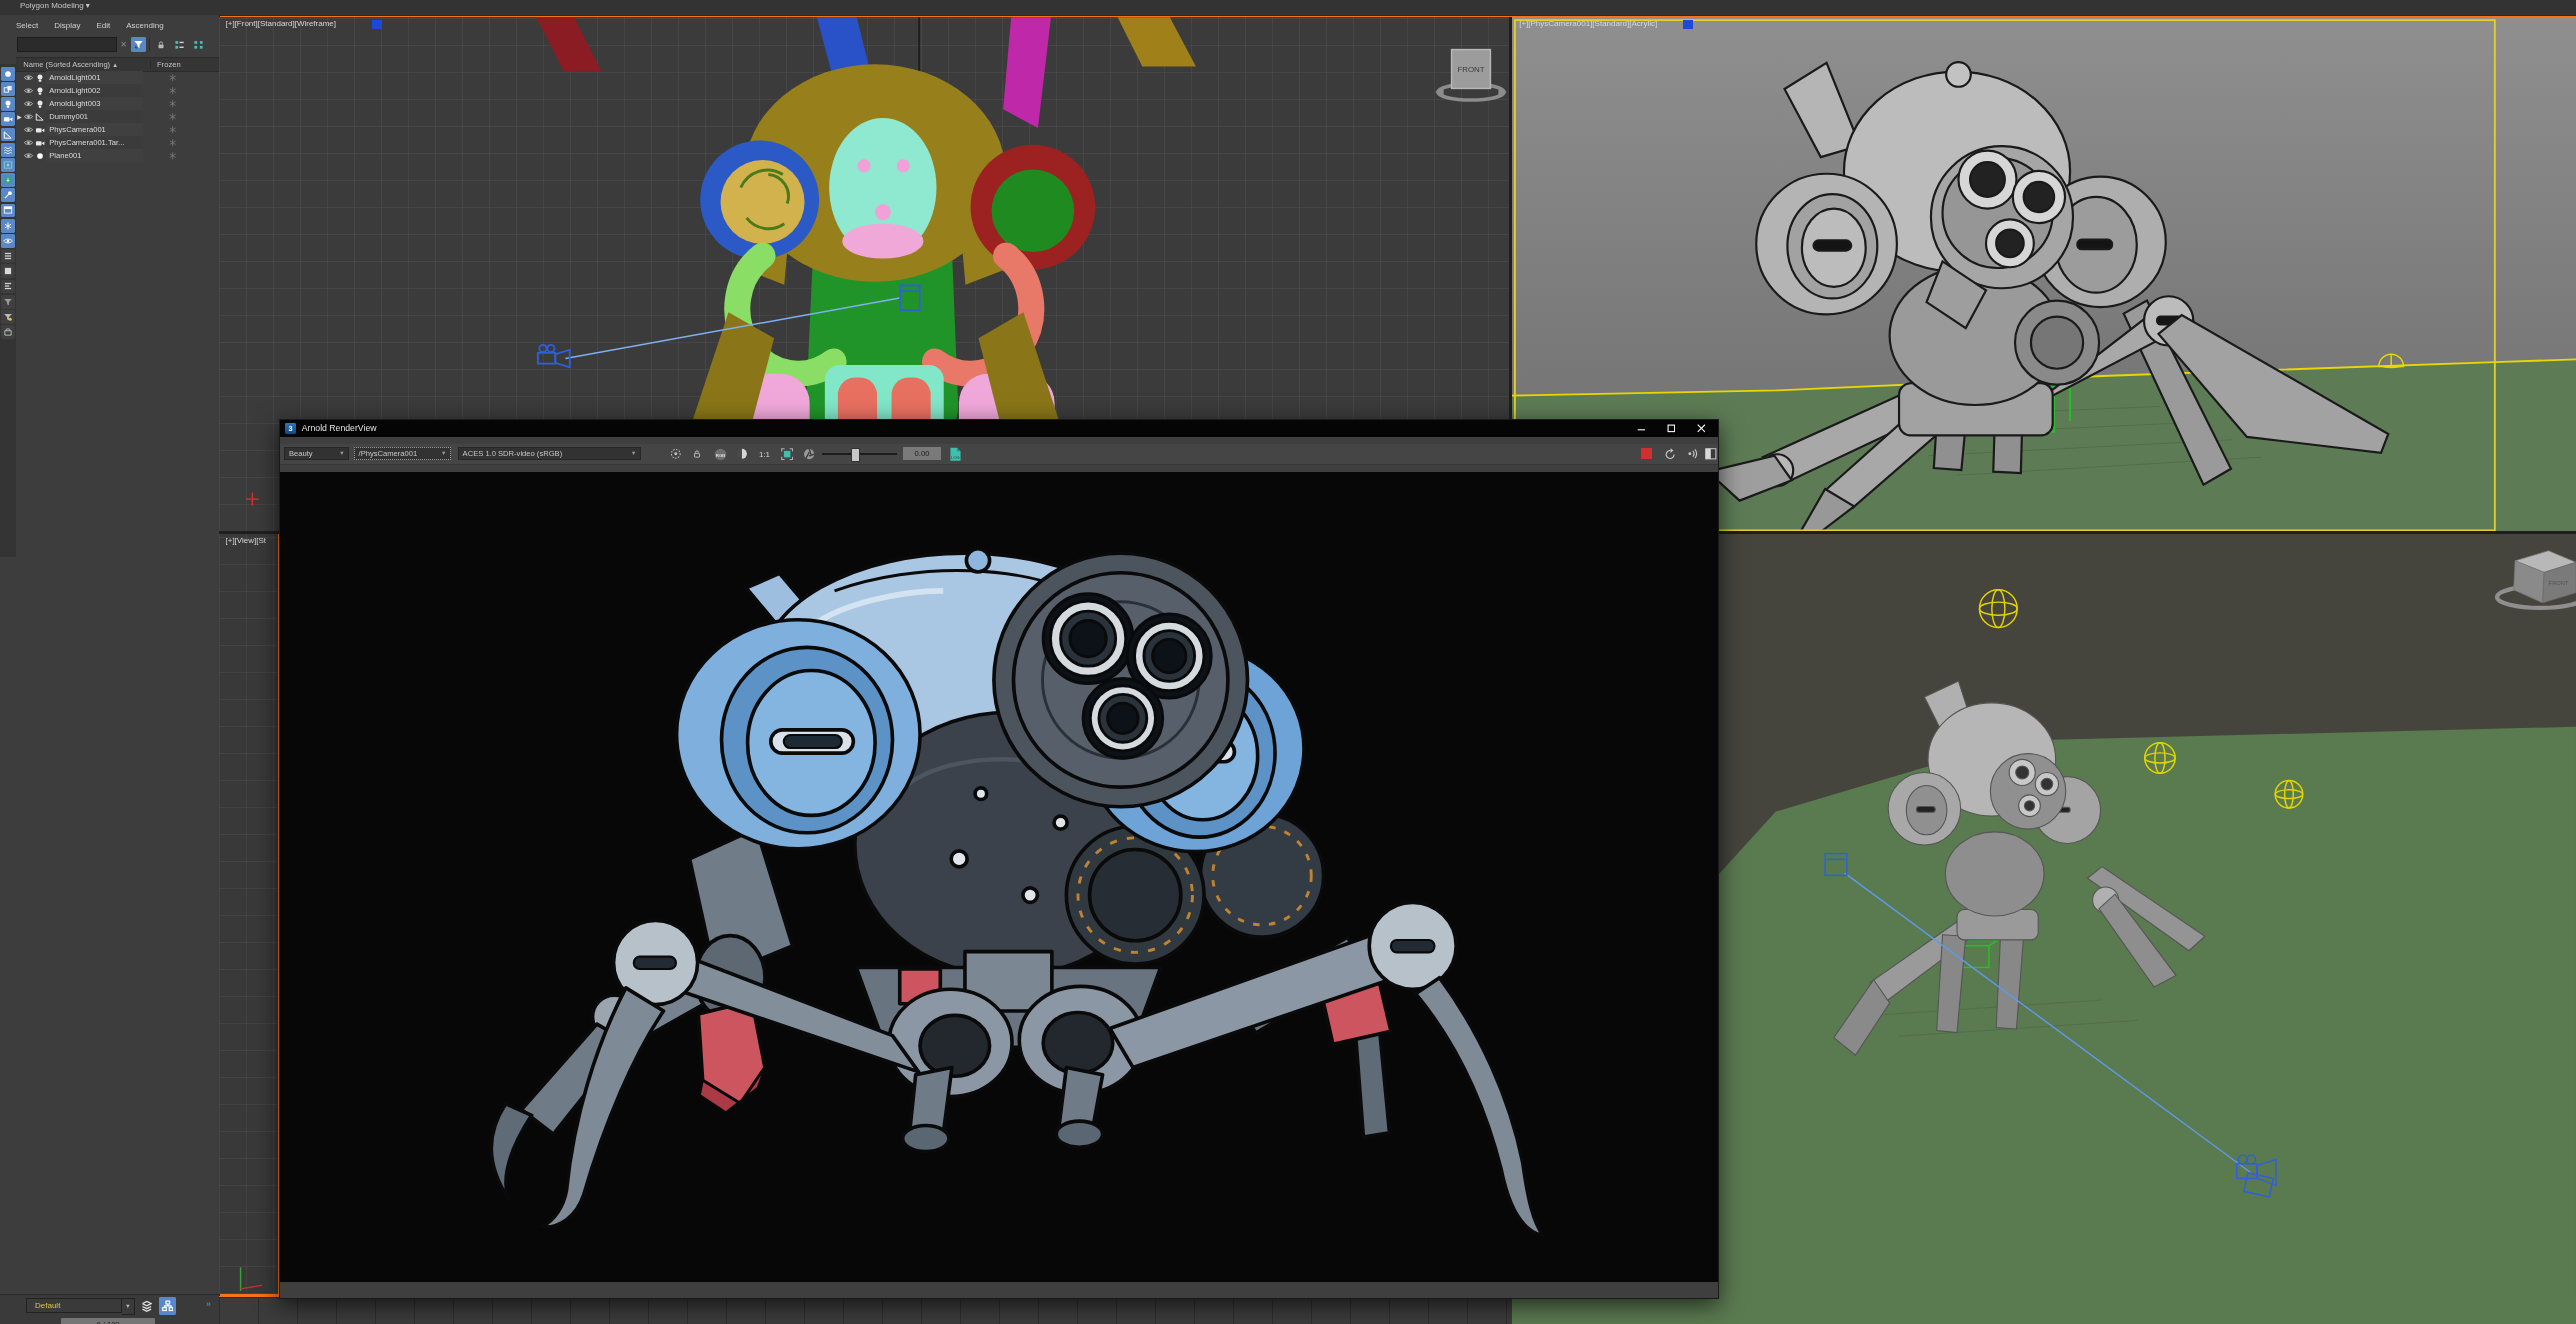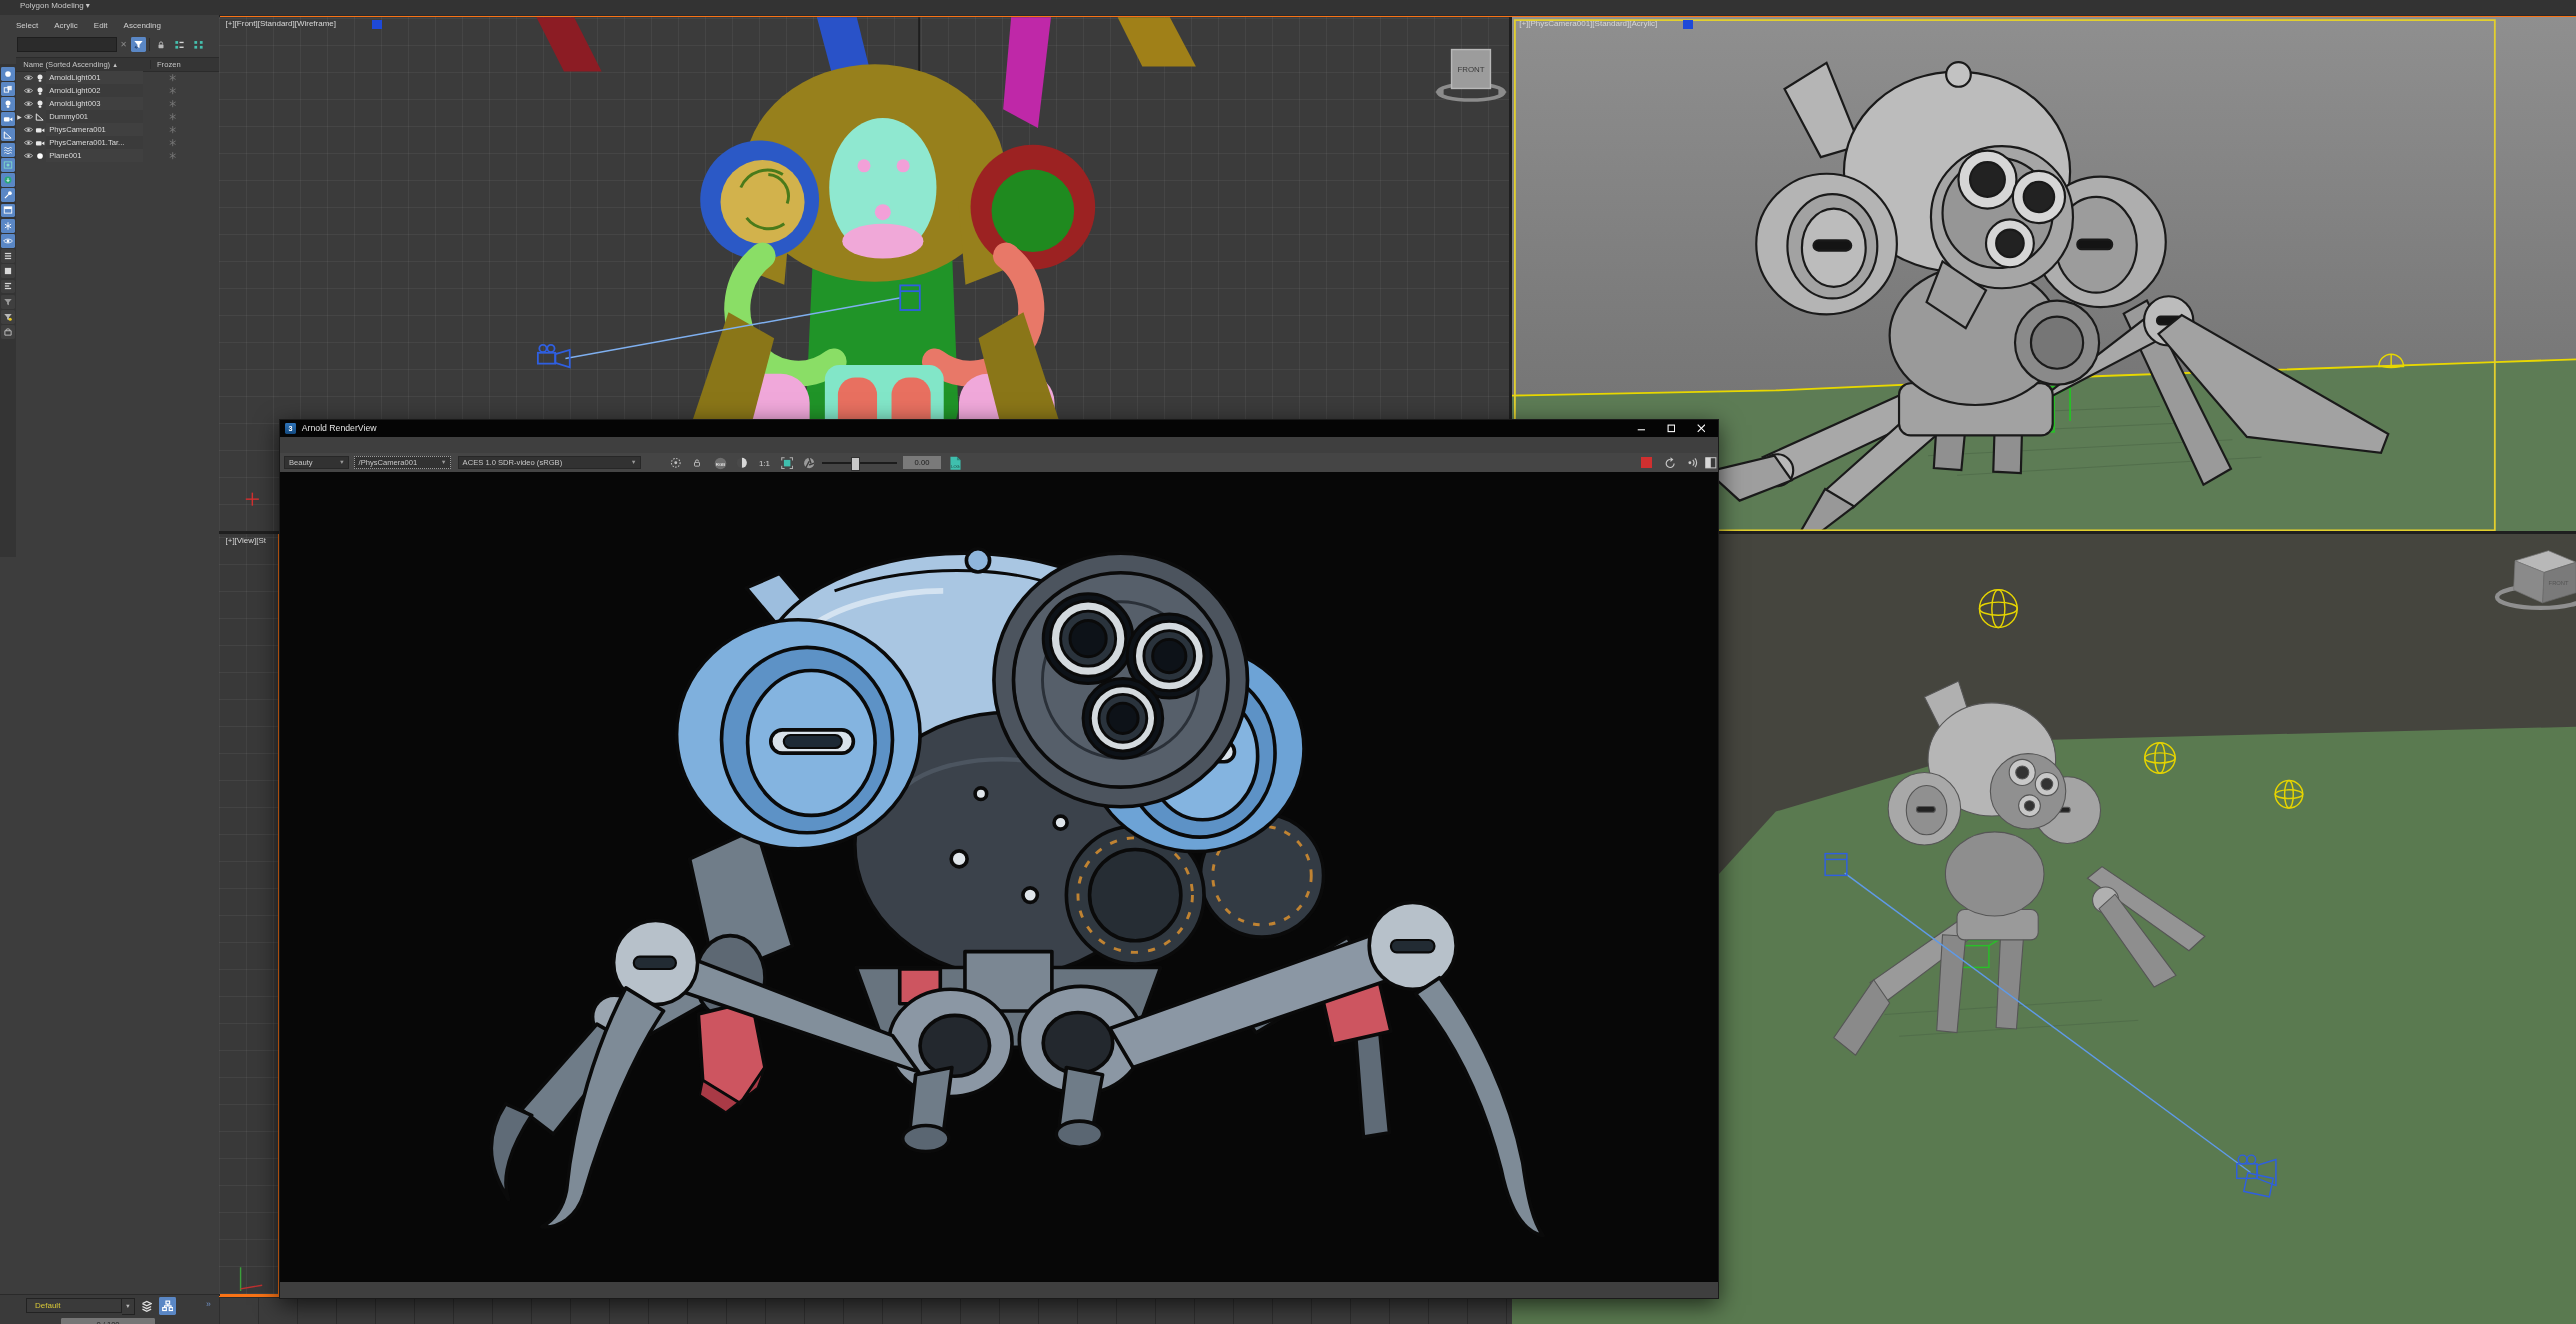--- a/index.html
+++ b/index.html
@@ -46,21 +46,21 @@
   #vp-persp{left:1512px;top:534px;width:1064px;height:790px;background:#45453e;overflow:hidden;}
   svg{display:block;}
   
   #rv{left:279px;top:419px;width:1438px;height:878px;background:#3f3f3f;border:0.7px solid #1a1a1a;box-shadow:0 5.8px 22px rgba(0,0,0,.65);z-index:10;}
   #rv-title{position:absolute;left:0;top:0;width:100%;height:16.7px;background:#050505;display:flex;align-items:center;}
   #rv-title .ticon{width:11px;height:11px;margin-left:5px;background:linear-gradient(#2f74ba,#134a80);border-radius:1.4px;color:#fff;font-size:7.2px;font-weight:bold;display:flex;align-items:center;justify-content:center;}
   #rv-title .ttext{margin-left:5.8px;color:#e4e4e4;font-size:8.7px;}
   .wbtn{position:absolute;top:1.4px;width:22px;height:13.8px;display:flex;align-items:center;justify-content:center;color:#fff;}
   #rv-menu{position:absolute;left:0;top:16.7px;width:100%;height:16px;background:#474747;border-bottom:0.7px solid #3a3a3a;display:flex;align-items:center;gap:17.4px;padding-left:8.7px;box-sizing:border-box;}
   #rv-menu span{color:#d8d8d8;}
-  #rv-toolbar{position:absolute;left:0;top:33px;width:100%;height:19.6px;background:#454545;border-bottom:0.7px solid #353535;}
+  #rv-toolbar{position:absolute;left:0;top:24px;width:100%;height:19.6px;background:#454545;border-bottom:0.7px solid #353535;}
   .rv-select{position:absolute;top:2.9px;height:13px;background:#323232;border:0.7px solid #272727;color:#c8c8c8;font-size:7.6px;display:flex;align-items:center;padding:0 3.6px;justify-content:space-between;box-sizing:border-box;}
   .rv-select .car{color:#9a9a9a;font-size:5.8px;margin-left:4.3px;}
   .rv-ic{position:absolute;top:2.9px;width:14.5px;height:14.5px;display:flex;align-items:center;justify-content:center;}
   #rv-img{position:absolute;left:0;top:52px;width:1438px;height:810px;background:#070707;overflow:hidden;}
   #rv-status{position:absolute;left:0;top:863px;width:100%;height:16px;background:#3f3f3f;display:flex;align-items:center;color:#c8c8c8;font-size:7.6px;padding-left:5.8px;box-sizing:border-box;}
   
   #bottom-left{left:0;top:1294px;width:219px;height:30px;background:#3a3a3a;border-top:0.7px solid #2a2a2a;}
   #preset-box{position:absolute;left:26px;top:2.9px;width:96px;height:15px;background:#3a3a3a;border:0.7px solid #222;color:#d8c838;font-size:8px;display:flex;align-items:center;padding-left:8px;box-sizing:border-box;}
   #preset-arrow{position:absolute;left:122px;top:2.9px;width:11.6px;height:15px;border:0.7px solid #222;border-left:none;display:flex;align-items:center;justify-content:center;color:#bbb;font-size:5.8px;}
   #frame-ind{position:absolute;left:61px;top:22.5px;width:94px;height:13px;background:#767676;border-radius:1.4px;color:#1c1c1c;font-size:7.6px;display:flex;align-items:center;justify-content:center;}
@@ -76,21 +76,21 @@
 <div id="screen">
 
   <div id="ribbon" class="abs">
     <span class="tab"><span>Polygon Modeling</span> <span>▾</span></span>
   </div>
 
   <div id="explorer" class="abs">
     <div id="se-menus">
 
     <span>Select</span>
-        <span>Acrylic</span>
+        <span>Display</span>
         <span>Edit</span>
         <span>Ascending</span>
       </div>
     <div id="se-search">
       <input placeholder="" style="">
       <span style="color:#8a8a8a;font-size:8px;">✕</span>
       <span class="tool-btn blue">
         <svg width="11" height="11" viewBox="0 0 16 16">
             <path d="M2 3 H14 L9.5 8.5 V13 L6.5 11.5 V8.5 Z" fill="#fff"></path>
             <path d="M3 12 l4 0 M5 10 l-2 2 2 2" stroke="#1e3a66" stroke-width="1.2" fill="none"></path>

